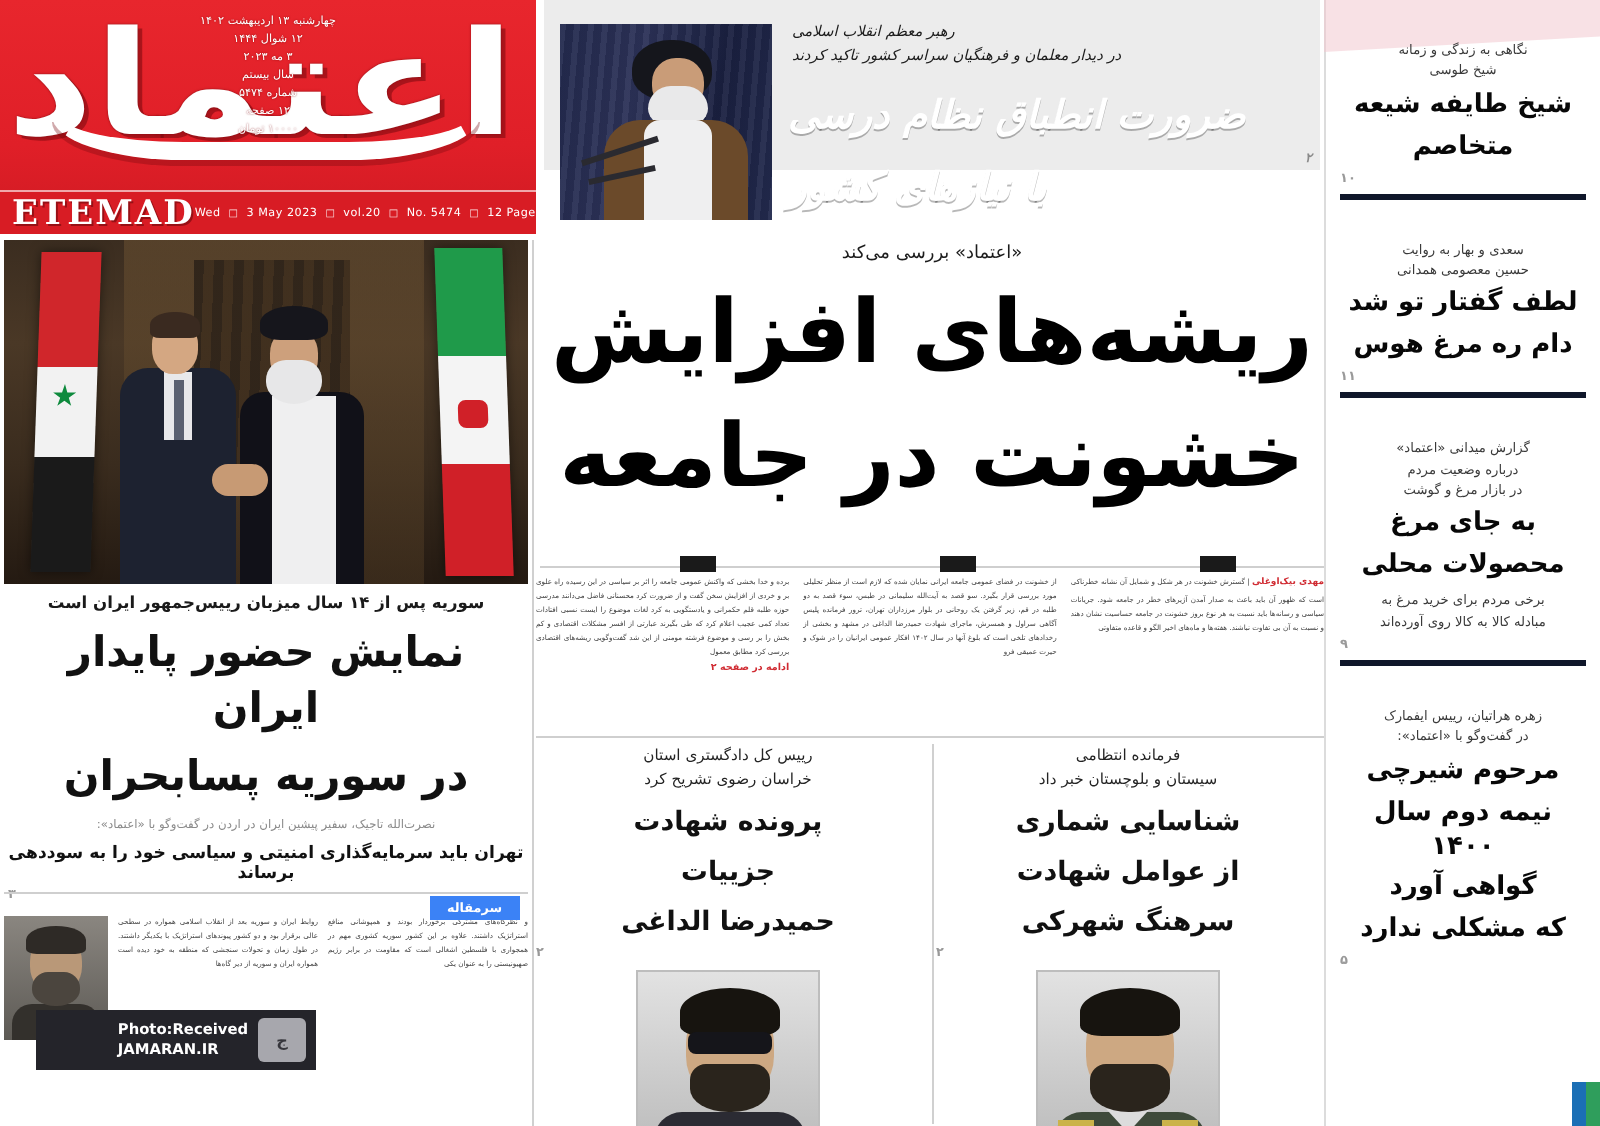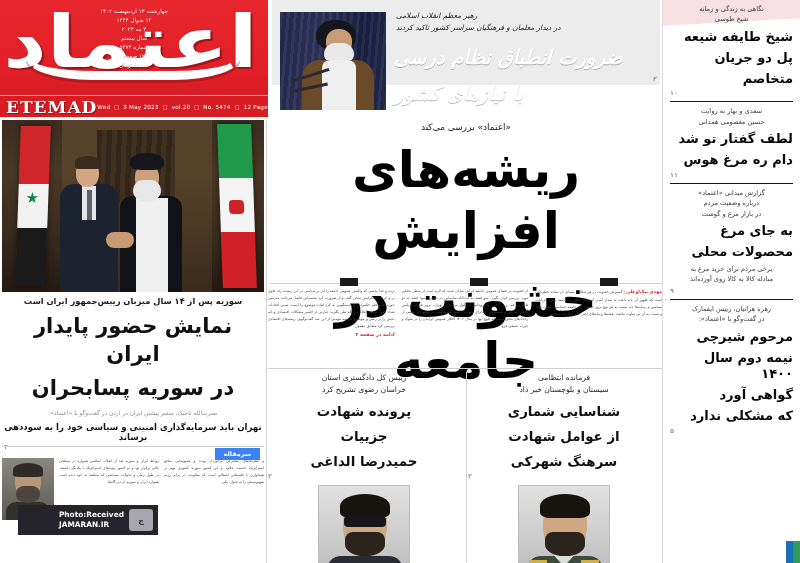--- a/index.html
+++ b/index.html
@@ -85,24 +85,24 @@
     color:#fff; text-align:left; letter-spacing:-0.4px;
     text-shadow:0 1px 0 rgba(0,0,0,.28);
   }
   .leader-pnum{position:absolute;right:4px;bottom:2px;font-size:6.5px;color:#8a8a8a;font-weight:bold;}
 
   
   .rail {
     position:absolute; right:0; top:0; width:138px; height:563px;
     background:#fff; padding:0 7px; border-left:1px solid #dcdcdc;
   }
-  .rail-item { position:relative; padding:4px 0 4px 0; }
-  .rail-item + .rail-item { border-top:1px solid #0f172a; }
+  .rail-item { position:relative; padding:20px 0 4px 0; }
+  .rail-item + .rail-item { border-top:3px solid #0f172a; }
   .rail-kicker { font-size:6.6px; line-height:1.58; color:#3a3a3a; text-align:center; }
-  .rail-hl { margin-top:4px; font-size:13px; font-weight:bold; line-height:1.3; color:#080808; }
+  .rail-hl { margin-top:4px; font-size:13px; font-weight:bold; line-height:1.3; text-align:center; color:#080808; }
   .rail-pn { margin-top:2px; font-size:6.5px; color:#9a9a9a; font-weight:bold; text-align:left; }
   .rail-flag {
     position:absolute; right:-7px; top:0; width:138px; height:26px;
     background:#f3c9cf; clip-path:polygon(0 0,100% 0,100% 70%,0 100%);
     opacity:.55;
   }
 
   
   .mainphoto {
     position:absolute; left:2px; top:120px; width:262px; height:172px;
@@ -132,21 +132,21 @@
   .p-raisi-turban{position:absolute;left:128px;top:33px;width:34px;height:17px;background:#16161c;border-radius:50% 50% 30% 30%;}
   .p-raisi-beard{position:absolute;left:131px;top:60px;width:28px;height:22px;background:#e7e7e8;border-radius:10px 10px 50% 50%;}
   .p-raisi-body{position:absolute;left:118px;top:76px;width:62px;height:96px;background:#111118;border-radius:12px 12px 0 0;}
   .p-raisi-robe{position:absolute;left:134px;top:78px;width:32px;height:94px;background:#efeff0;}
   .p-hands{position:absolute;left:104px;top:112px;width:28px;height:16px;background:#c79a74;border-radius:8px;}
 
   
   .mainhead { position:absolute; left:270px; top:122px; width:392px; }
   .mh-kicker { font-size:9px; text-align:center; color:#1c1c1c; font-weight:500; }
   .mh-title {
-    margin-top:8px; font-size:50px; font-weight:bold; line-height:1.22;
+    margin-top:8px; font-size:44px; font-weight:bold; line-height:1.22;
     text-align:center; color:#000; letter-spacing:-1px;
   }
 
   
   .syria { position:absolute; left:4px; top:296px; width:258px; }
   .sy-kicker { font-size:8.3px; text-align:center; color:#1a1a1a; font-weight:600; }
   .sy-title { margin-top:6px; font-size:21px; font-weight:bold; line-height:1.34; text-align:center; }
   .sy-sub { margin-top:7px; font-size:5.9px; color:#8b8b8b; text-align:center; line-height:1.4; }
   .sy-kick2 { margin-top:4px; font-size:8.6px; font-weight:bold; text-align:center; color:#111; }
   .sy-pn { margin-top:1px; font-size:6.4px; color:#999; font-weight:bold; text-align:left; }
@@ -267,21 +267,20 @@
     <div class="leader-pnum">۲</div>
   </div>
 
   <div class="rail">
 
     <div class="rail-item">
       <div class="rail-flag"></div>
       <div class="rail-kicker" style="position:relative">نگاهی به زندگی و زمانه</div>
       <div class="rail-kicker" style="position:relative">شیخ طوسی</div>
       <div class="rail-hl">شیخ طایفه شیعه</div>
-      <div class="rail-hl">پل دو جریان</div>
       <div class="rail-hl">متخاصم</div>
       <div class="rail-pn">۱۰</div>
     </div>
 
     <div class="rail-item">
       <div class="rail-kicker">سعدی و بهار به روایت</div>
       <div class="rail-kicker">حسین معصومی همدانی</div>
       <div class="rail-hl">لطف گفتار تو شد</div>
       <div class="rail-hl">دام ره مرغ هوس</div>
       <div class="rail-pn">۱۱</div>

